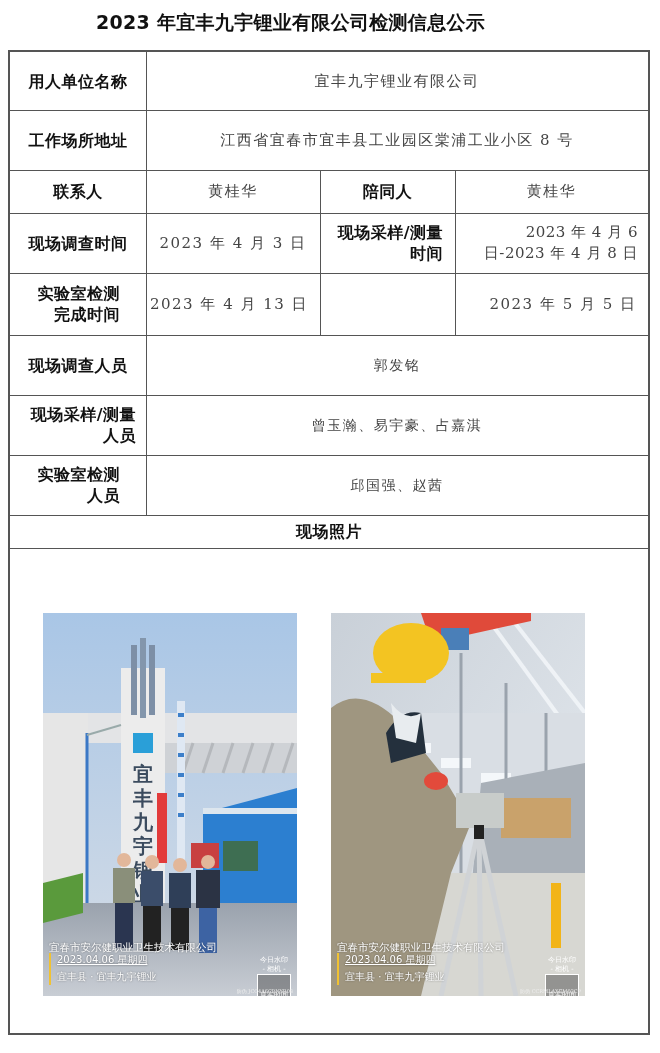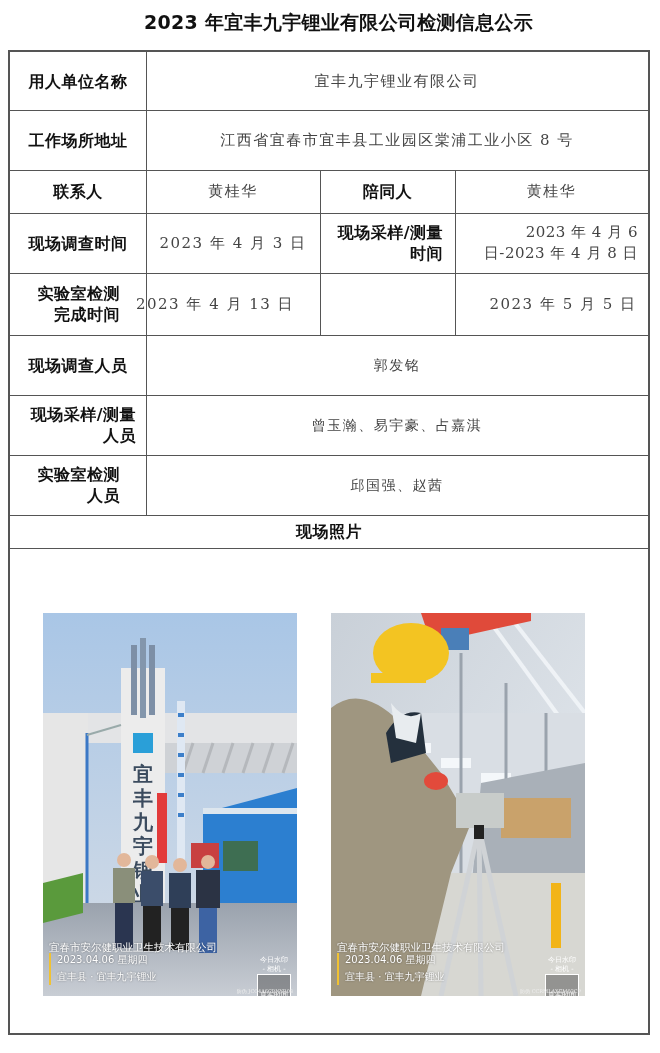--- a/index.html
+++ b/index.html
@@ -1,35 +1,35 @@
 <!DOCTYPE html>
 <html><head>
 <meta charset="utf-8">
 <style>
   html, body { margin: 0; padding: 0; background: #ffffff; }
   body { width: 660px; height: 1053px; position: relative; overflow: hidden;
          font-family: "DejaVu Serif", "Liberation Serif", serif; color: #222; }
   .title { position: absolute; left: 0; top: 10px; width: 581px; text-align: center;
            font-family: "DejaVu Sans", "Liberation Sans", sans-serif; font-weight: bold;
-           font-size: 19px; color: #111; letter-spacing: 0.3px; margin-left: 48px; }
+           font-size: 19px; color: #111; letter-spacing: 0.3px; }
   .tbl { position: absolute; left: 8px; top: 50px; width: 642px; height: 985px;
          border: 2px solid #555; box-sizing: border-box; }
   .cell { position: absolute; box-sizing: border-box; display: flex; align-items: center;
           justify-content: center; text-align: right; line-height: 21px; }
   .hline { position: absolute; left: 0; width: 100%; height: 0; border-top: 1.5px solid #555; }
   .vline { position: absolute; width: 0; border-left: 1.5px solid #555; }
   .lbl { font-family: "DejaVu Sans", "Liberation Sans", sans-serif; font-weight: bold;
          font-size: 16px; color: #111; letter-spacing: 0.5px; }
   .val { font-family: "DejaVu Serif", "Liberation Serif", serif; font-size: 15px; color: #444;
          letter-spacing: 1.5px; }
   .photo { position: absolute; overflow: hidden; }
   .wm { position: absolute; color: #fff; font-family: "DejaVu Sans", "Liberation Sans", sans-serif;
         text-shadow: 0 0 2px rgba(0,0,0,0.5); white-space: nowrap; }
   .wm-company { left: 6px; font-size: 10.5px; margin-top: 7px; }
-  .wm-date { left: 14px; font-size: 10px; }
+  .wm-date { left: 14px; font-size: 10px; text-decoration: underline; }
   .wm-loc { left: 14px; font-size: 10px; }
   .wm-bar { position: absolute; left: 6px; width: 2px; background: #f1c232; }
   .wm-brand { position: absolute; right: 6px; font-size: 7px; text-align: center; line-height: 9px; color:#fff; }
   .wm-badge { display: inline-block; border: 1px solid #fff; padding: 16px 2px; background: rgba(80,80,80,0.5); }
   .wm-code { position: absolute; right: 4px; bottom: 2px; font-size: 5px; color: #eee; }
 </style>
 </head>
 <body>
 
 <div class="title">2023 年宜丰九宇锂业有限公司检测信息公示</div>
@@ -60,21 +60,21 @@
   <div class="cell val" style="left:136px; top:118px; width:174px; height:43px">黄桂华</div>
   <div class="cell lbl" style="left:310px; top:118px; width:135px; height:43px">陪同人</div>
   <div class="cell val" style="left:445px; top:118px; width:193px; height:43px">黄桂华</div>
 
   <div class="cell lbl" style="left:0; top:161px; width:136px; height:60px">现场调查时间</div>
   <div class="cell val" style="left:136px; top:161px; width:174px; height:60px">2023 年 4 月 3 日</div>
   <div class="cell lbl" style="left:310px; top:161px; width:135px; height:60px; padding:0 12px">现场采样/测量时间</div>
   <div class="cell val" style="left:445px; top:161px; width:193px; height:60px; padding:3px 10px; letter-spacing:0.5px">2023 年 4 月 6 日-2023 年 4 月 8 日</div>
 
   <div class="cell lbl" style="left:0; top:221px; width:136px; height:62px; padding:0 26px">实验室检测完成时间</div>
-  <div class="cell val" style="left:118px; top:221px; width:174px; height:62px">2023 年 4 月 13 日</div>
+  <div class="cell val" style="left:132px; top:221px; width:174px; height:62px">2023 年 4 月 13 日</div>
   <div class="cell val" style="left:445px; top:221px; width:216px; height:62px">2023 年 5 月 5 日</div>
 
   <div class="cell val" style="left:136px; top:283px; width:502px; height:60px; font-size:14px">郭发铭</div>
   <div class="cell lbl" style="left:0; top:283px; width:136px; height:60px">现场调查人员</div>
 
   <div class="cell lbl" style="left:0; top:343px; width:136px; height:60px; padding:0 10px">现场采样/测量人员</div>
   <div class="cell val" style="left:136px; top:343px; width:502px; height:60px; font-size:14px">曾玉瀚、易宇豪、占嘉淇</div>
 
   <div class="cell lbl" style="left:0; top:403px; width:136px; height:60px; padding:8px 26px">实验室检测人员</div>
   <div class="cell val" style="left:136px; top:403px; width:502px; height:60px; font-size:14px">邱国强、赵茜</div>

